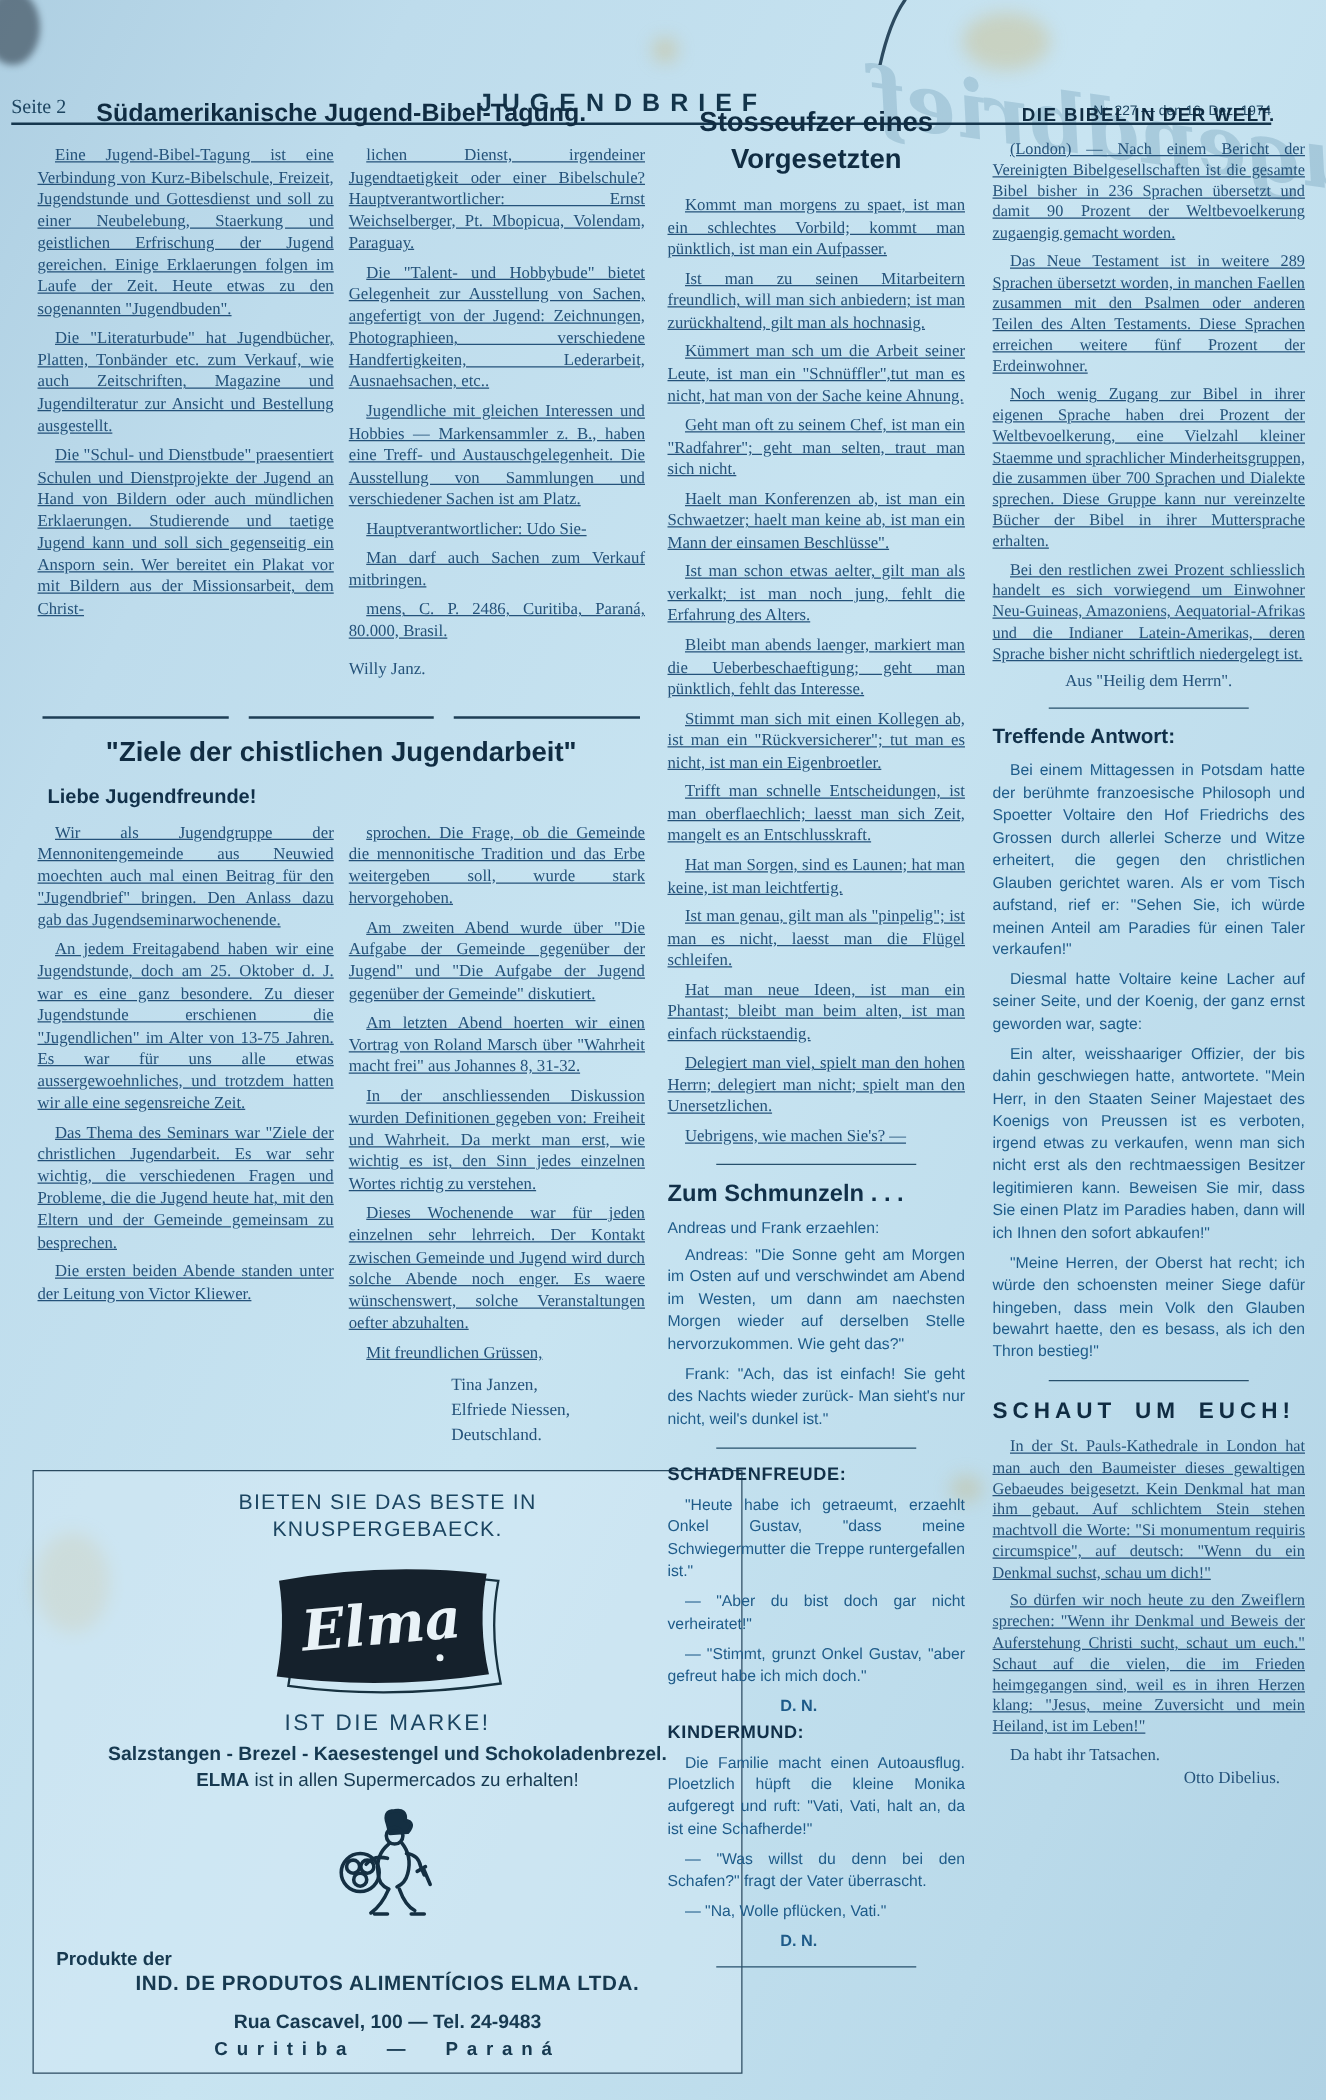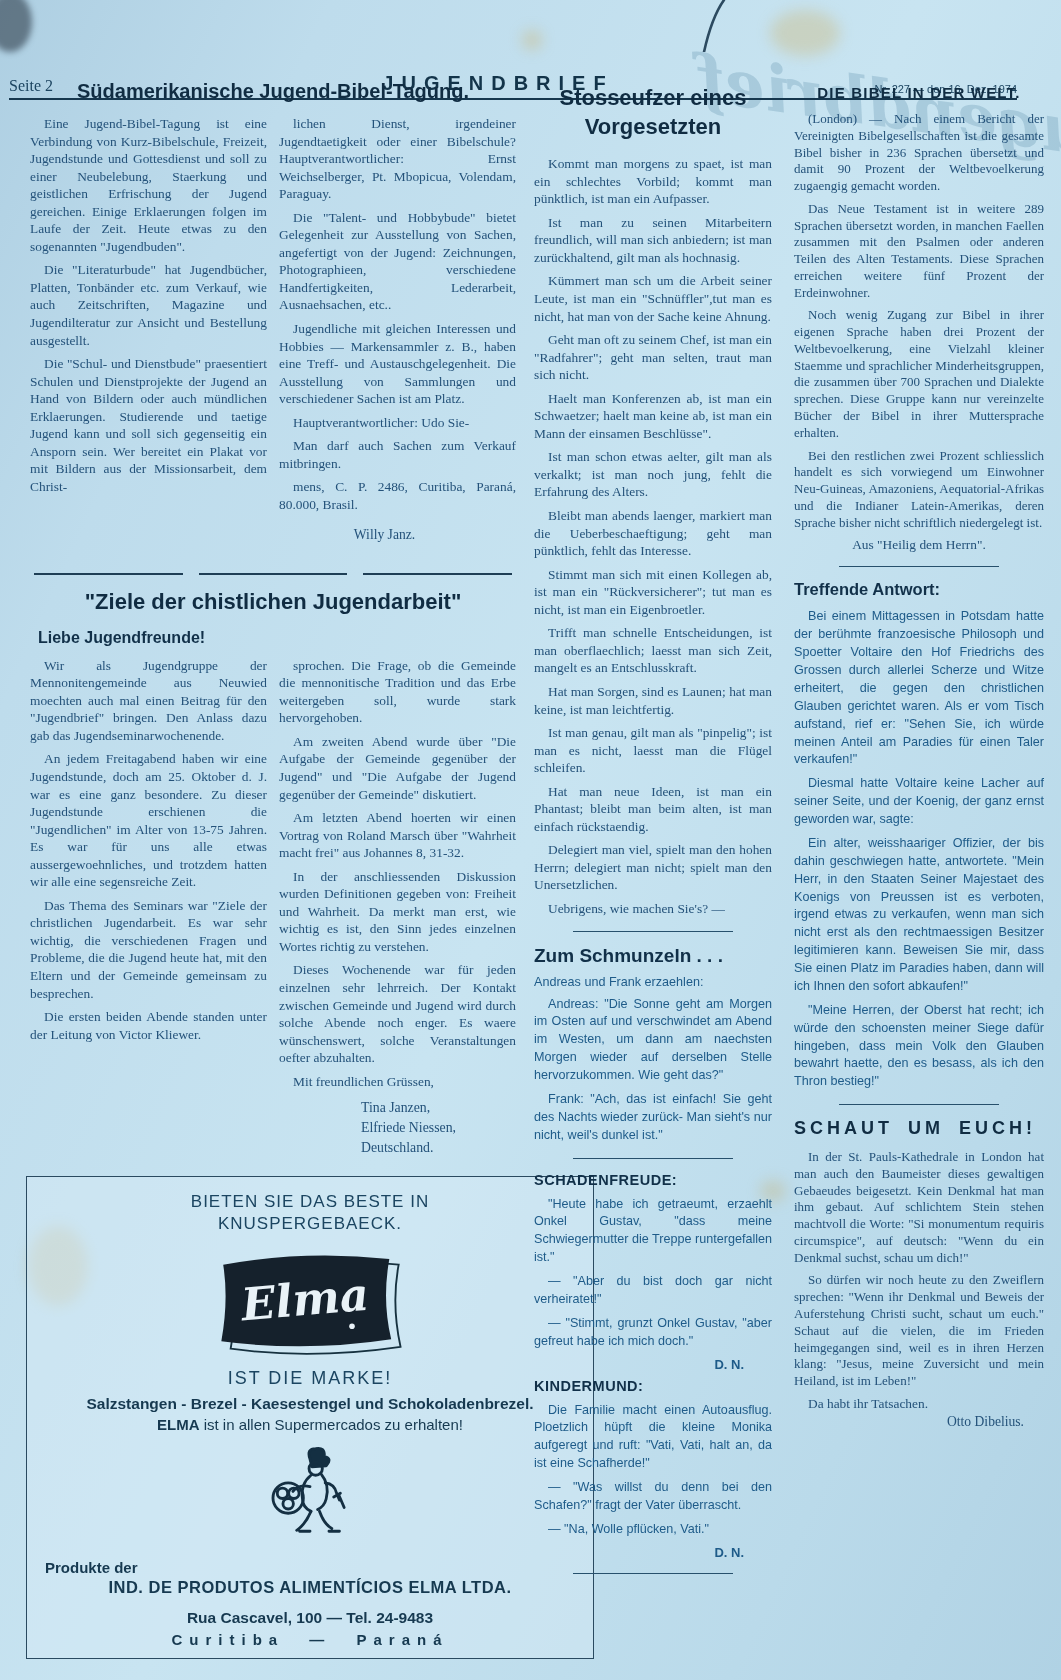--- a/index.html
+++ b/index.html
@@ -29,24 +29,24 @@
     padding-bottom:3px;box-sizing:border-box;
   }
   .hdr .pg{font-family:"Liberation Serif",serif;font-size:16px;color:#1c4460;width:220px;}
   .hdr .mast{flex:1;text-align:center;font-family:"Liberation Sans",sans-serif;
     font-weight:bold;font-size:20px;letter-spacing:8px;color:#13344a;}
   .hdr .iss{width:250px;text-align:right;font-family:"Liberation Sans",sans-serif;
     font-size:11px;color:#1c4460;}
   
   .h-sans{font-family:"Liberation Sans",sans-serif;font-weight:bold;color:#102c42;margin:0;}
   .para{margin:0 0 6px;text-indent:14px;text-align:justify;}
-  .serifbody .para{font-size:13.4px;line-height:1.31;color:#24527a;}
+  .serifbody .para{font-size:13.4px;line-height:1.31;color:#24527a;text-decoration:underline;}
   .sansbody .para{font-family:"Liberation Sans",sans-serif;font-size:12.6px;line-height:1.42;color:#1e5b89;}
   .rule-short{width:160px;margin:13px auto;border:0;border-top:1.6px solid #27506c;}
-  .sig{text-align:center;padding-right:26px;font-size:13.6px;color:#24527a;}
+  .sig{text-align:left;padding-right:26px;font-size:13.6px;color:#24527a;}
   
   .leftcol{position:absolute;left:30px;top:80px;width:486px;}
   .art1-title{font-size:20px;text-align:center;margin:0 0 12px;}
   .twocol{display:flex;gap:12px;}
   .twocol>div{width:237px;}
   .seg-rule{display:flex;gap:16px;margin:16px 4px 14px;}
   .seg-rule i{flex:1;border-top:2px solid #1e3e55;}
   .art2-title{font-size:22px;text-align:center;margin:10px 0 14px;}
   .salutation{font-family:"Liberation Sans",sans-serif;font-weight:bold;font-size:16px;
     color:#113049;margin:0 0 10px 8px;}
@@ -67,21 +67,21 @@
   .ad-addr{font-weight:bold;font-size:15.5px;margin:12px 0 0;}
   .ad-city{font-weight:bold;font-size:15px;letter-spacing:7px;word-spacing:14px;margin:4px 0 0;}
   
   .midcol{position:absolute;left:534px;top:84px;width:238px;}
   .mid-title{font-size:22px;text-align:center;line-height:1.3;margin:0 0 14px;}
   .joke-h{font-family:"Liberation Sans",sans-serif;font-weight:bold;color:#113049;margin:0 0 8px;}
   .schm-title{font-size:19px;}
   .caps-h{font-size:14.5px;letter-spacing:.5px;}
   .joke-intro{font-family:"Liberation Sans",sans-serif;font-size:12.6px;color:#1e5b89;margin:0 0 7px;}
   .dn{font-family:"Liberation Sans",sans-serif;font-size:13px;font-weight:bold;color:#1e5b89;
-    text-align:right;padding-right:28px;margin:2px 0 6px;}
+    text-align:center;padding-right:28px;margin:2px 0 6px;}
   
   .rightcol{position:absolute;left:794px;top:84px;width:250px;}
   .right-h{font-size:15px;letter-spacing:1.2px;margin:0 0 10px;text-align:center;}
   .rightcol .serifbody .para{font-size:13px;line-height:1.29;}
   .src{text-align:center;font-size:13.4px;margin:4px 0 0;color:#24527a;}
   .antwort-h{font-size:16.5px;margin:0 0 9px;}
   .schaut-h{font-size:18px;letter-spacing:4px;word-spacing:6px;margin:0 0 10px;}
   .closing-line{margin:2px 0 0 14px;font-size:13.4px;}
   .sig-right{text-align:right;padding-right:20px;font-size:13.6px;margin:2px 0 0;}
 </style>

